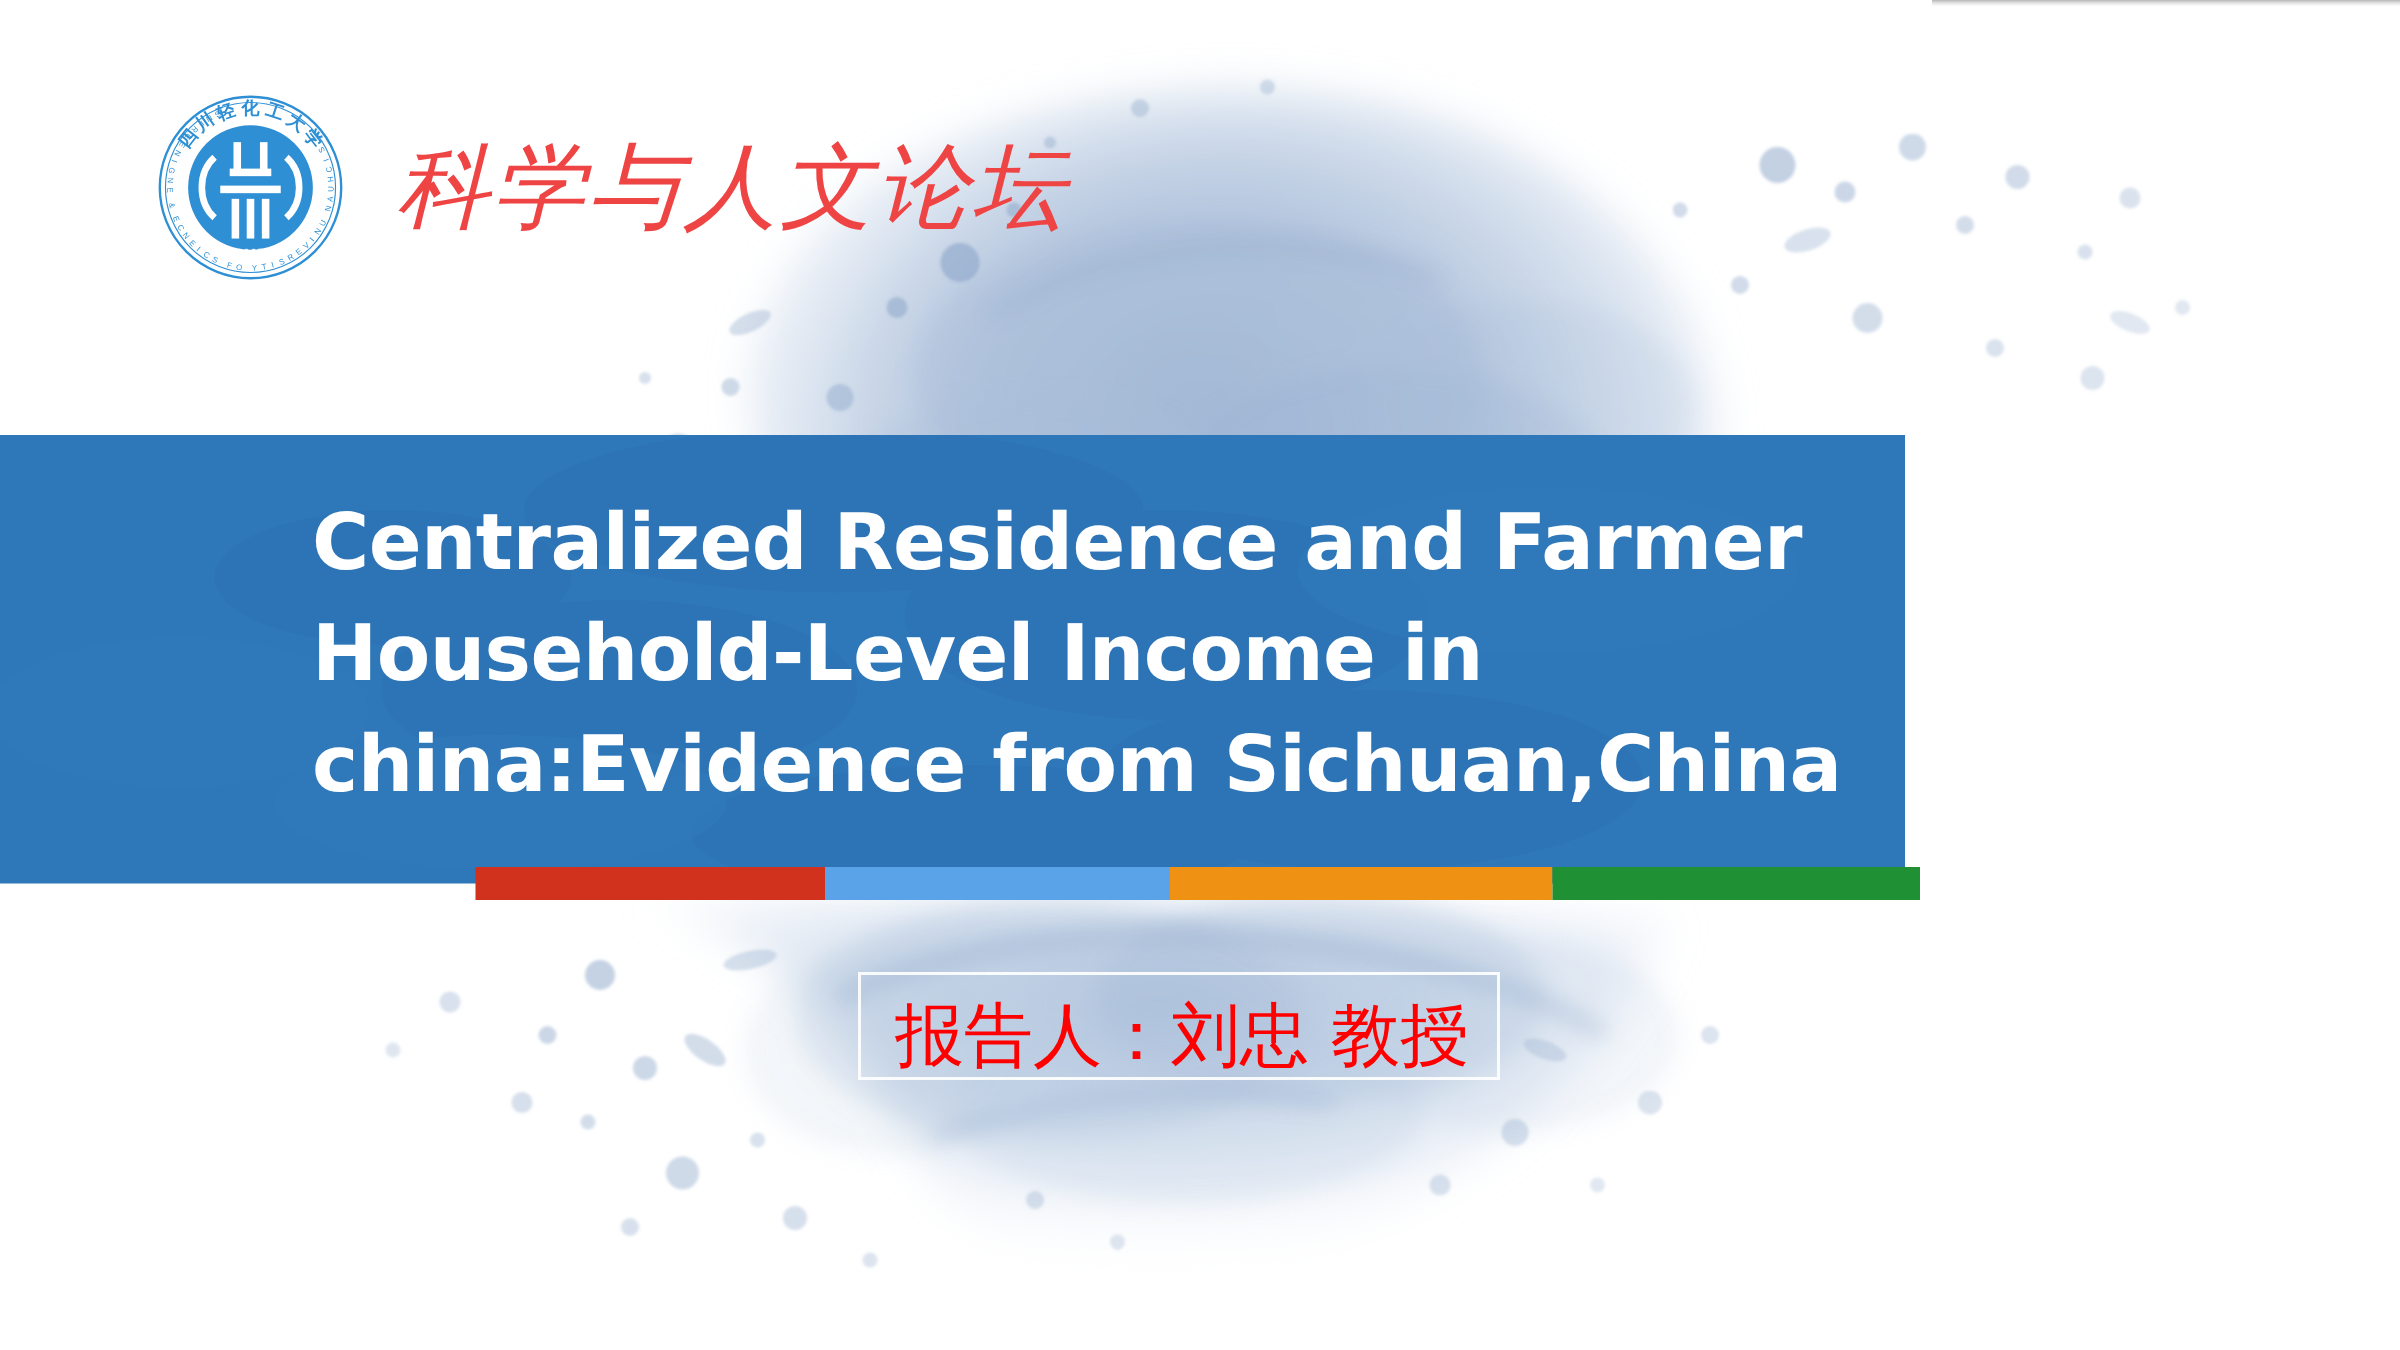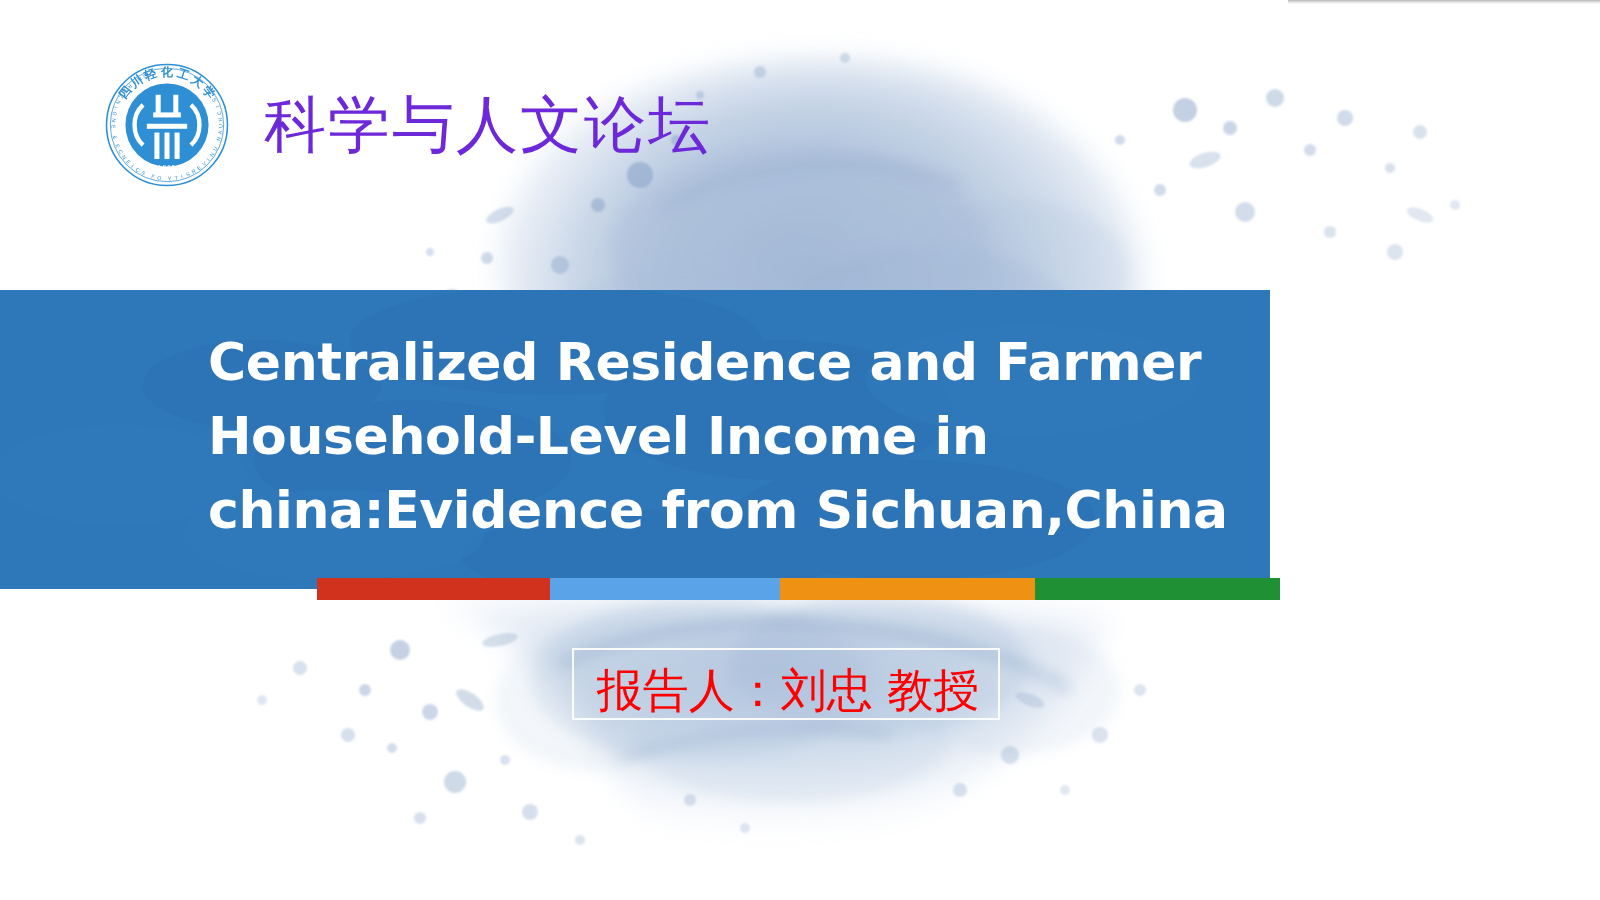--- a/index.html
+++ b/index.html
@@ -346,21 +346,21 @@
         <rect x="78" y="80" width="44" height="8"></rect>
         <rect x="68" y="98" width="64" height="8"></rect>
         <rect x="80" y="112" width="8" height="42"></rect>
         <rect x="96" y="112" width="8" height="42"></rect>
         <rect x="112" y="112" width="8" height="42"></rect>
       </g>
 
       <text x="100" y="172" text-anchor="middle" fill="#ffffff" font-family="'Liberation Sans',sans-serif" font-size="11" letter-spacing="1.2">· 1965 ·</text>
     </svg>
 
-    <div id="forum-title" style="color: #6d28d9;">科学与人文论坛</div>
+    <div id="forum-title" style="color: #ef4444; font-style: italic;">科学与人文论坛</div>
   </div>
 
   <div id="title-banner" style="background: rgb(46, 119, 185);">
     <svg id="title-banner-texture" viewBox="0 0 1600 299" preserveAspectRatio="none">
       <g fill="#2A6DAD" opacity="0.5">
         <ellipse cx="700" cy="50" rx="260" ry="55"></ellipse>
         <ellipse cx="980" cy="120" rx="220" ry="70"></ellipse>
         <ellipse cx="520" cy="170" rx="200" ry="60"></ellipse>
         <ellipse cx="1150" cy="230" rx="230" ry="60"></ellipse>
         <ellipse cx="330" cy="95" rx="150" ry="45"></ellipse>

